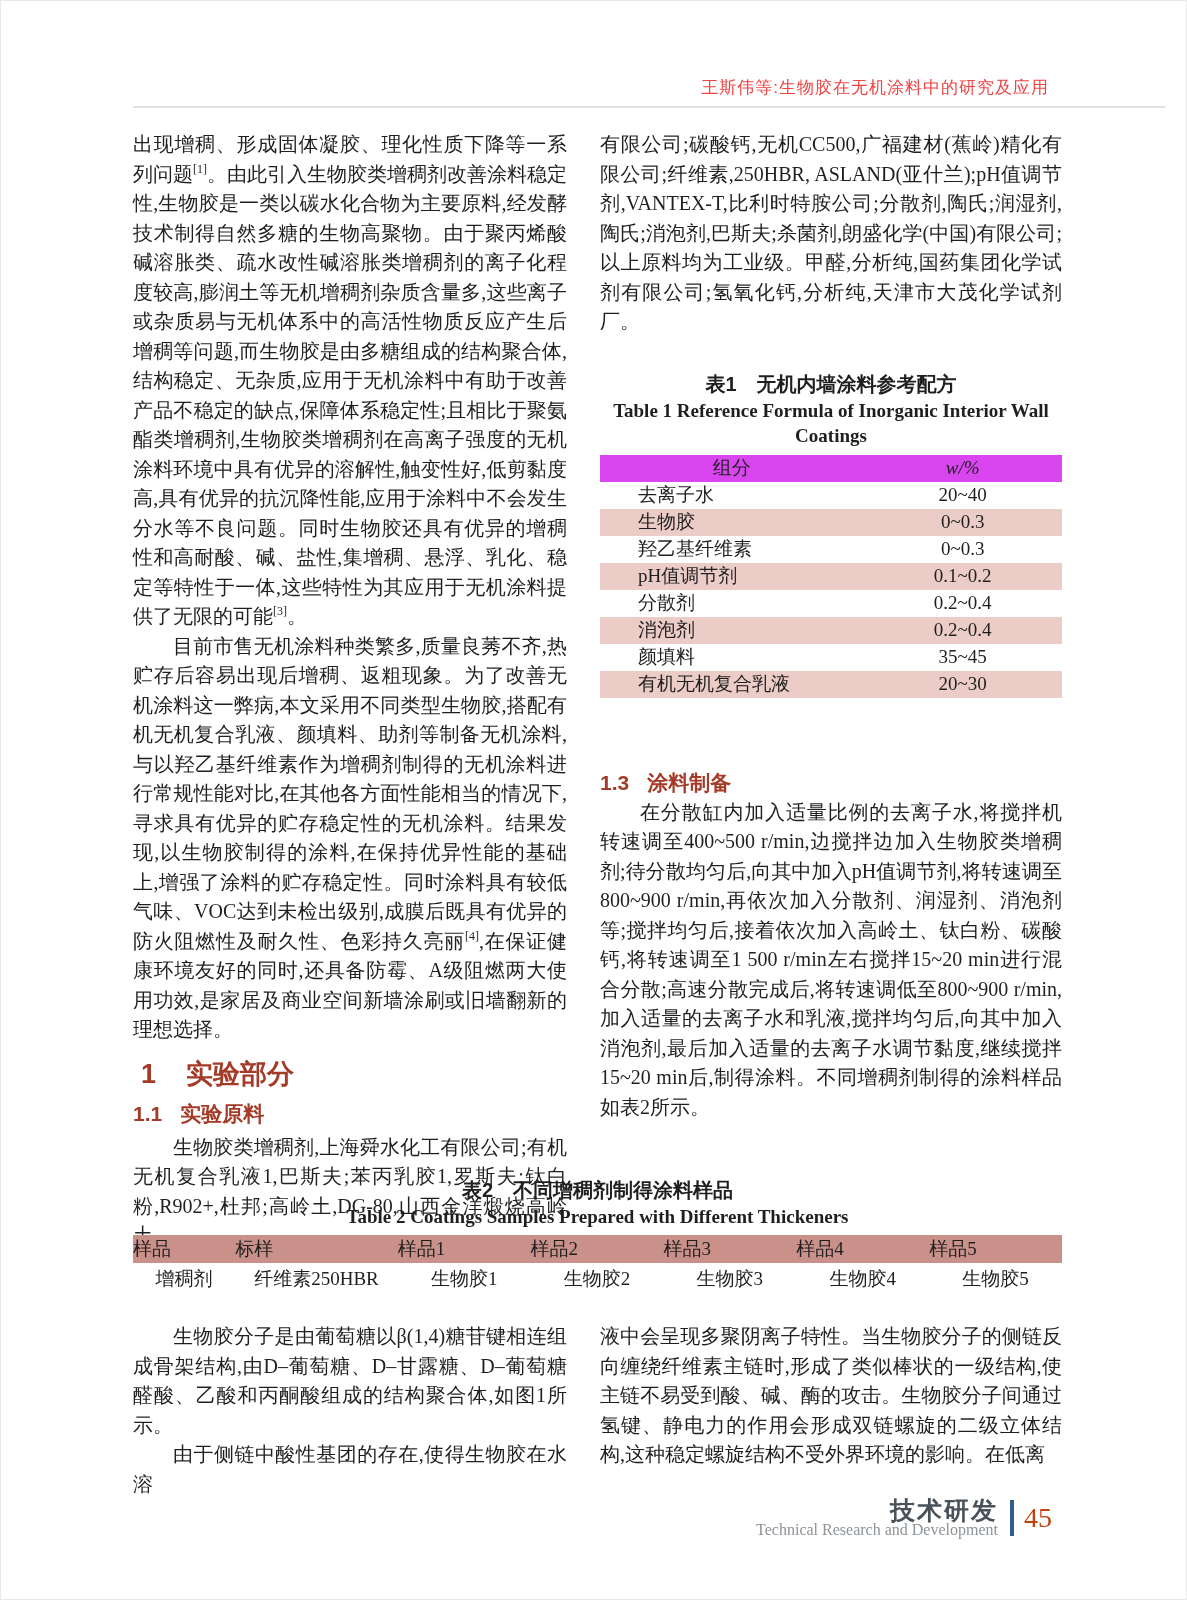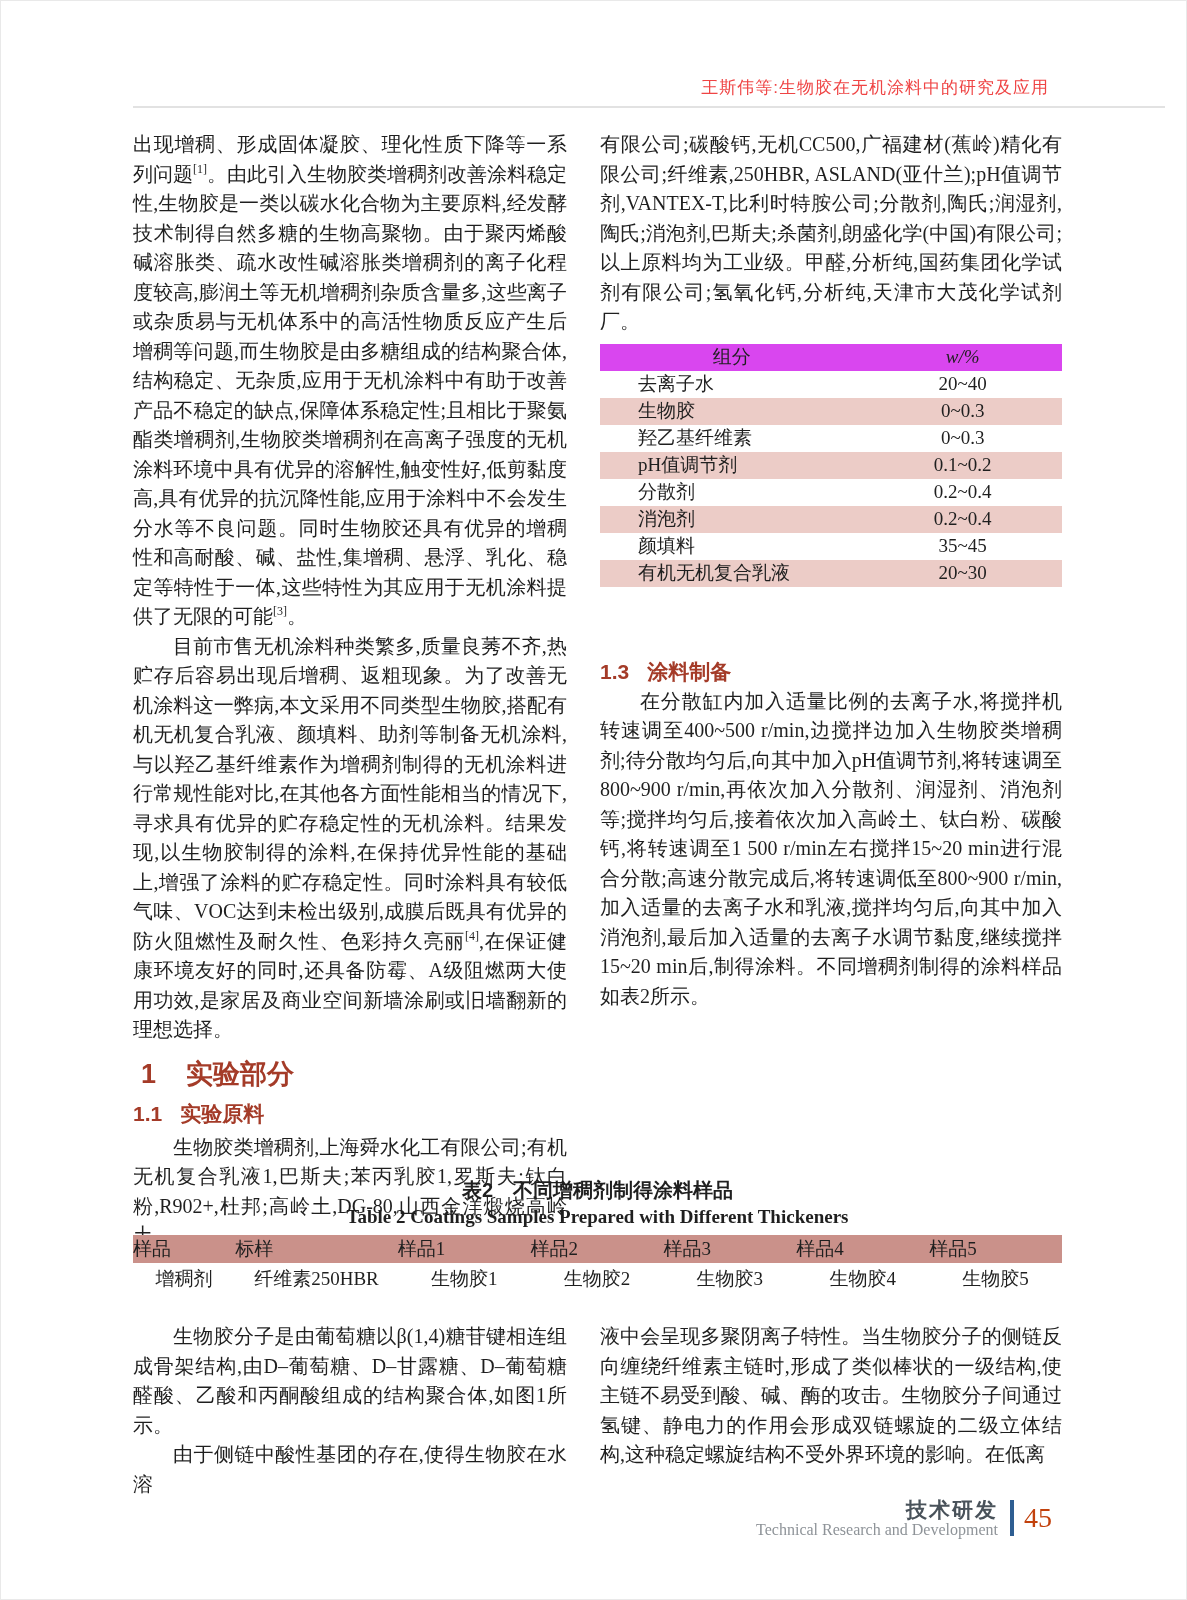--- a/index.html
+++ b/index.html
@@ -53,21 +53,21 @@
   .tbl1 tr.alt { background:#ecccc7; }
 
   .table2-block { position:absolute; left:133px; top:1178px; width:929px; }
   .tbl2 { width:100%; margin-top:6px; font-size:19px; }
   .tbl2 th { background:#ca918a; height:28px; font-weight:normal; text-align:left; padding:0; }
   .tbl2 td { height:31px; text-align:center; padding:0; }
   .tbl2 .c0 { width:11%; } .tbl2 .c1 { width:17.5%; }
 
   .footer { position:absolute; top:1498px; right:135px; display:flex; align-items:center; }
   .f-text { text-align:right; }
-  .f-cn { font-family:"Liberation Sans","DejaVu Sans",sans-serif; font-weight:bold; font-size:21px; line-height:24px; color:#49525a; letter-spacing:2px; }
+  .f-cn { font-family:"Liberation Sans","DejaVu Sans",sans-serif; font-weight:bold; font-size:25px; line-height:24px; color:#49525a; letter-spacing:2px; }
   .f-en { font-size:16px; line-height:15px; color:#8e9398; }
   .f-bar { width:4px; height:36px; background:#2e5e92; margin:0 10px 0 12px; }
   .f-num { font-size:28px; color:#c2410c; }
 </style>
 </head>
 <body>
 
 <div class="page">
 
   <div class="running-header">王斯伟等:生物胶在无机涂料中的研究及应用</div>
@@ -77,20 +77,24 @@
     <p class="para"><span>出现增稠、形成固体凝胶、理化性质下降等一系列问题</span><sup class="ref">[1]</sup><span>。由此引入生物胶类增稠剂改善涂料稳定性,生物胶是一类以碳水化合物为主要原料,经发酵技术制得自然多糖的生物高聚物。由于聚丙烯酸碱溶胀类、疏水改性碱溶胀类增稠剂的离子化程度较高,膨润土等无机增稠剂杂质含量多,这些离子或杂质易与无机体系中的高活性物质反应产生后增稠等问题,而生物胶是由多糖组成的结构聚合体,结构稳定、无杂质,应用于无机涂料中有助于改善产品不稳定的缺点,保障体系稳定性;且相比于聚氨酯类增稠剂,生物胶类增稠剂在高离子强度的无机涂料环境中具有优异的溶解性,触变性好,低剪黏度高,具有优异的抗沉降性能,应用于涂料中不会发生分水等不良问题。同时生物胶还具有优异的增稠性和高耐酸、碱、盐性,集增稠、悬浮、乳化、稳定等特性于一体,这些特性为其应用于无机涂料提供了无限的可能</span><sup class="ref">[3]</sup><span>。</span></p>
     <p class="para indent"><span>目前市售无机涂料种类繁多,质量良莠不齐,热贮存后容易出现后增稠、返粗现象。为了改善无机涂料这一弊病,本文采用不同类型生物胶,搭配有机无机复合乳液、颜填料、助剂等制备无机涂料,与以羟乙基纤维素作为增稠剂制得的无机涂料进行常规性能对比,在其他各方面性能相当的情况下,寻求具有优异的贮存稳定性的无机涂料。结果发现,以生物胶制得的涂料,在保持优异性能的基础上,增强了涂料的贮存稳定性。同时涂料具有较低气味、VOC达到未检出级别,成膜后既具有优异的防火阻燃性及耐久性、色彩持久亮丽</span><sup class="ref">[4]</sup><span>,在保证健康环境友好的同时,还具备防霉、A级阻燃两大使用功效,是家居及商业空间新墙涂刷或旧墙翻新的理想选择。</span></p>
     <h1 class="sec-h1"><span class="h-num">1</span><span>实验部分</span></h1>
     <h2 class="sec-h2"><span class="h-num">1.1</span><span>实验原料</span></h2>
     <p class="para indent">生物胶类增稠剂,上海舜水化工有限公司;有机无机复合乳液1,巴斯夫;苯丙乳胶1,罗斯夫;钛白粉,R902+,杜邦;高岭土,DG-80,山西金洋煅烧高岭土</p>
   </div>
 
   <div class="col-right-top">
     <p class="para">有限公司;碳酸钙,无机CC500,广福建材(蕉岭)精化有限公司;纤维素,250HBR, ASLAND(亚什兰);pH值调节剂,VANTEX-T,比利时特胺公司;分散剂,陶氏;润湿剂,陶氏;消泡剂,巴斯夫;杀菌剂,朗盛化学(中国)有限公司;以上原料均为工业级。甲醛,分析纯,国药集团化学试剂有限公司;氢氧化钙,分析纯,天津市大茂化学试剂厂。</p>
 
+    <div class="tbl-caption">
+      <div class="cap-cn">表1　无机内墙涂料参考配方</div>
+      <div class="cap-en">Table 1   Reference Formula of Inorganic Interior Wall Coatings</div>
+    </div>
 
     <table class="tbl1">
       <thead>
         <tr>
           <th class="comp">组分</th>
           <th class="val">w/%</th>
         </tr>
       </thead>
       <tbody>
         <tr>

